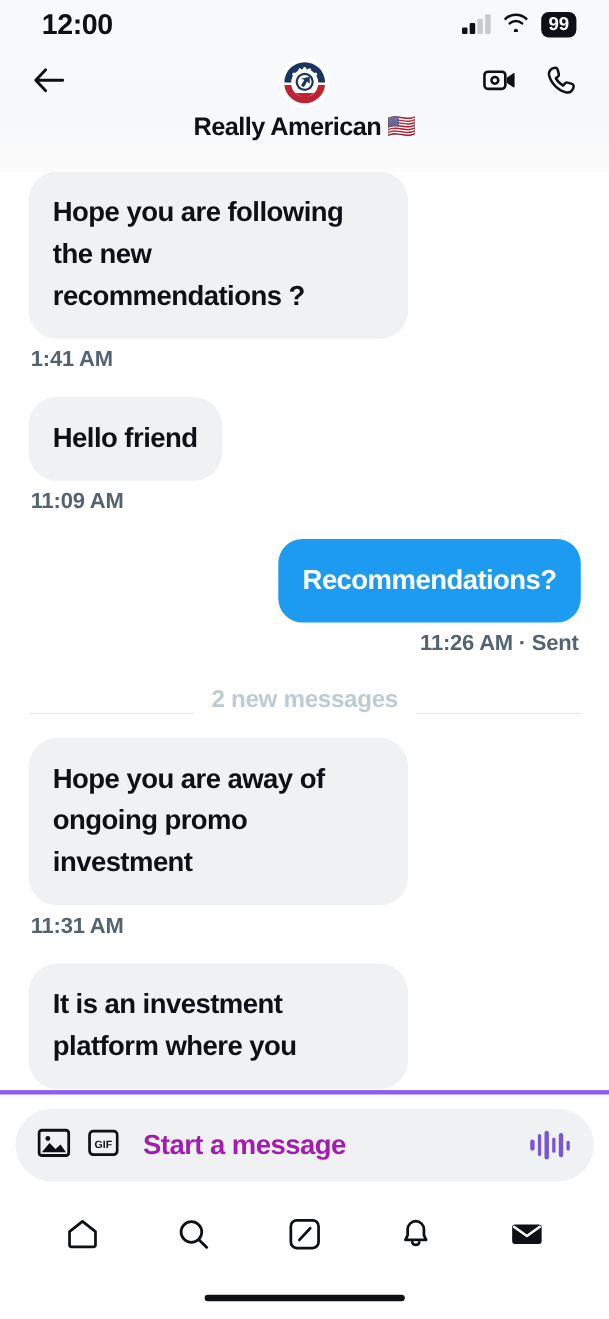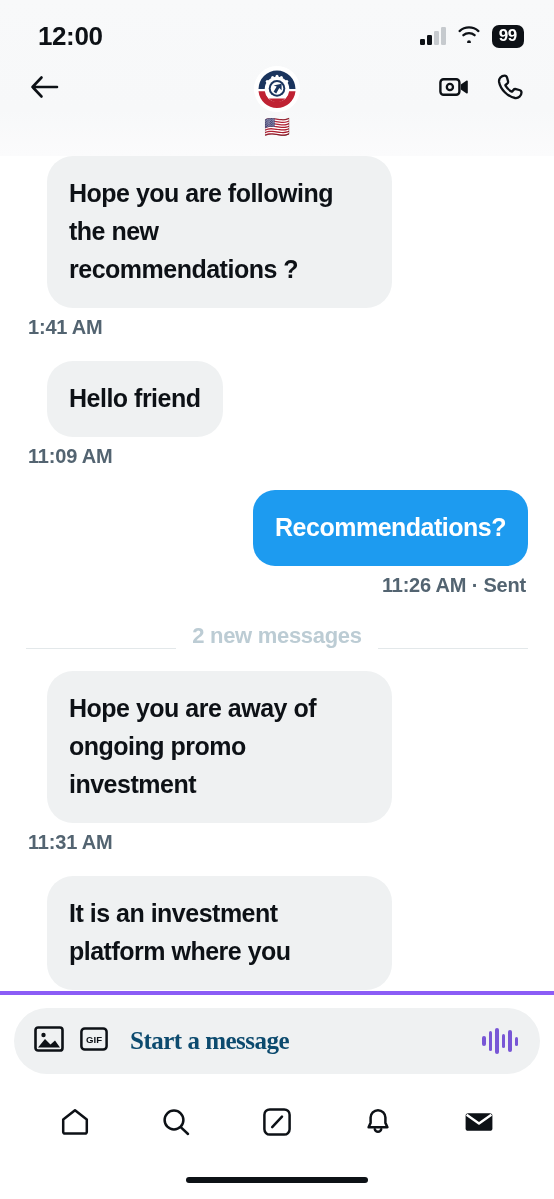--- a/index.html
+++ b/index.html
@@ -13,21 +13,20 @@
     position: relative;
     width: 554px; height: 1199px;
     background: #ffffff;
     display: flex;
     flex-direction: column;
   }
 
   
   .header-zone {
     background: linear-gradient(180deg,#f8f9fa 0%, #f7f8f9 70%, #fbfbfc 100%);
-    padding-top: 14px;
     flex: 0 0 auto;
     height: 156px;
     position: relative;
   }
 
   .status-bar {
     height: 44px;
     display: flex;
     align-items: center;
     justify-content: space-between;
@@ -119,21 +118,21 @@
   .bubble {
     max-width: 345px;
     border-radius: 26px;
     padding: 18px 22px 20px 22px;
     font-size: 25px;
     font-weight: bold;
     line-height: 38px;
     letter-spacing: -0.5px;
     word-wrap: break-word;
   }
-  .bubble.inbound { background: #eff1f2; color: #0d1116; margin-left: 21px; }
+  .bubble.inbound { background: #eff1f2; color: #0d1116; }
   .bubble.outbound { background: #1d9bf0; color: #ffffff; border-radius: 22px; }
 
   .stamp {
     font-size: 20px;
     font-weight: bold;
     color: #536471;
     letter-spacing: -0.2px;
     margin: 8px 2px 22px 2px;
   }
   .msg-row.outbound .stamp { margin-right: 2px; }
@@ -167,24 +166,23 @@
     display: flex;
     align-items: center;
     padding: 0 22px 0 20px;
     gap: 16px;
   }
   .composer .ico { display: flex; align-items: center; justify-content: center; flex: 0 0 auto; }
   .composer .placeholder {
     flex: 1 1 auto;
     font-size: 25px;
     font-weight: bold;
-    color: #0c4a6e;
+    color: #a21caf;
     letter-spacing: -0.5px;
     margin-left: 6px;
-    font-family: Liberation Serif, serif;
   }
   .waveform { display: flex; align-items: center; gap: 3px; height: 26px; }
   .waveform i { width: 3.5px; background: #7856d6; border-radius: 2px; display: block; }
   .waveform i:nth-child(1){ height: 10px; }
   .waveform i:nth-child(2){ height: 20px; }
   .waveform i:nth-child(3){ height: 26px; }
   .waveform i:nth-child(4){ height: 14px; }
   .waveform i:nth-child(5){ height: 22px; }
   .waveform i:nth-child(6){ height: 9px; }
 
@@ -285,20 +283,21 @@
           <span>
             <svg width="28" height="28" viewBox="0 0 28 28">
               <path d="M8.6 2.6c1.4 0 2.2 1 2.5 2.2l.9 3.3c.3 1.1-.1 2-.9 2.6l-1.4 1c-.3.2-.4.6-.2.9a17 17 0 0 0 6 6c.3.2.7.1.9-.2l1-1.4c.6-.8 1.5-1.2 2.6-.9l3.3.9c1.2.3 2.2 1.1 2.2 2.5 0 3.3-3 6-6.4 5.5C11.7 23.6 4.4 16.3 3.1 9 2.6 5.6 5.3 2.6 8.6 2.6z" fill="none" stroke="#0d1116" stroke-width="2.3" stroke-linejoin="round"></path>
             </svg>
           </span>
         </span>
       </div>
     </div>
 
     <div class="conv-title">
+      <span>Really American</span>
       <span class="flag-emoji">🇺🇸</span>
     </div>
   </div>
 
   <div class="thread">
 
     <div class="msg-row inbound">
       <div class="bubble inbound">Hope you are following the new recommendations ?</div>
       <div class="stamp">1:41 AM</div>
     </div>

